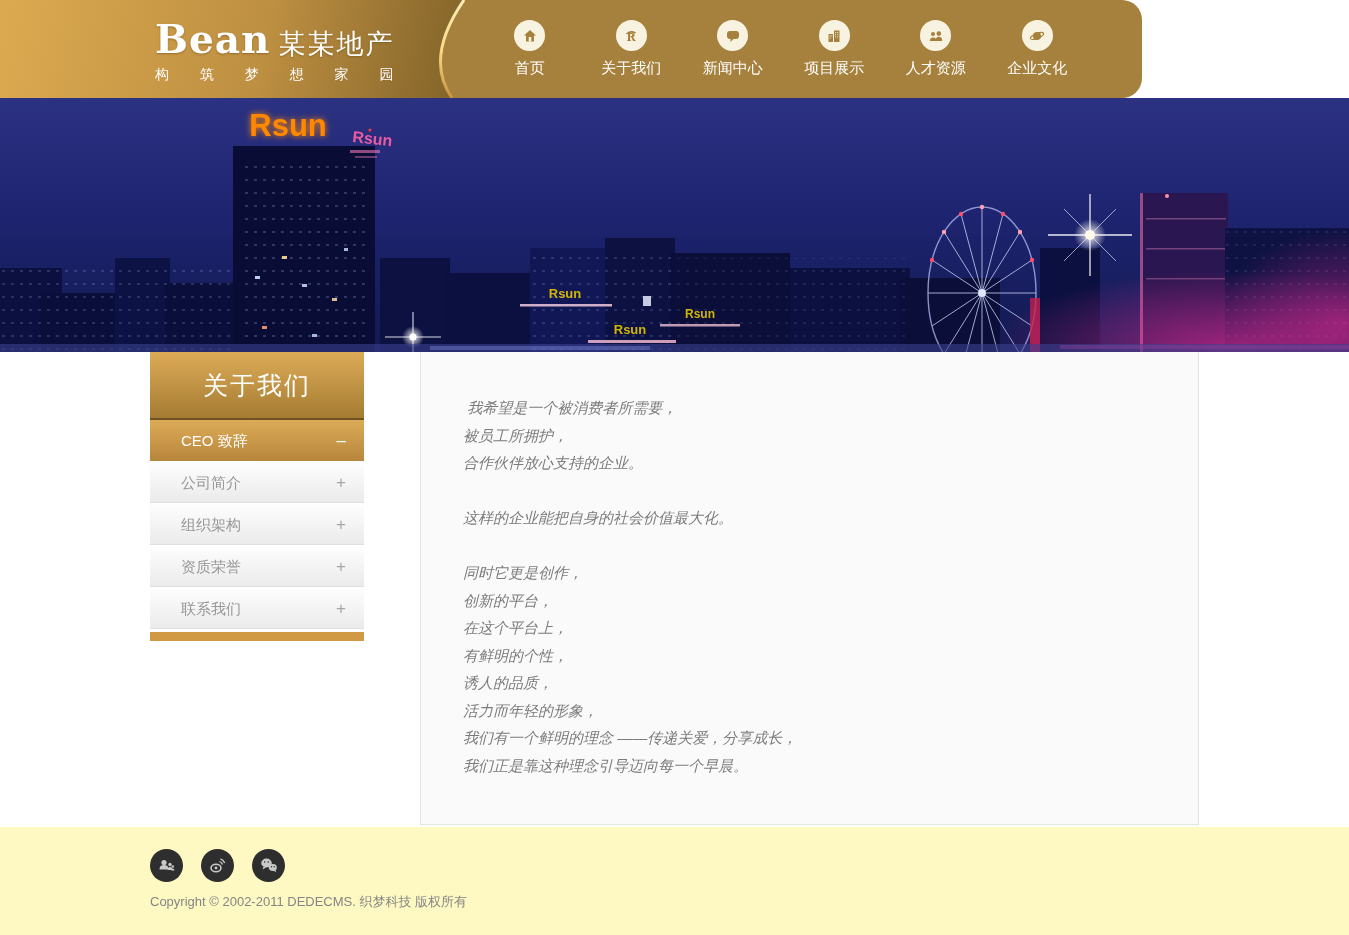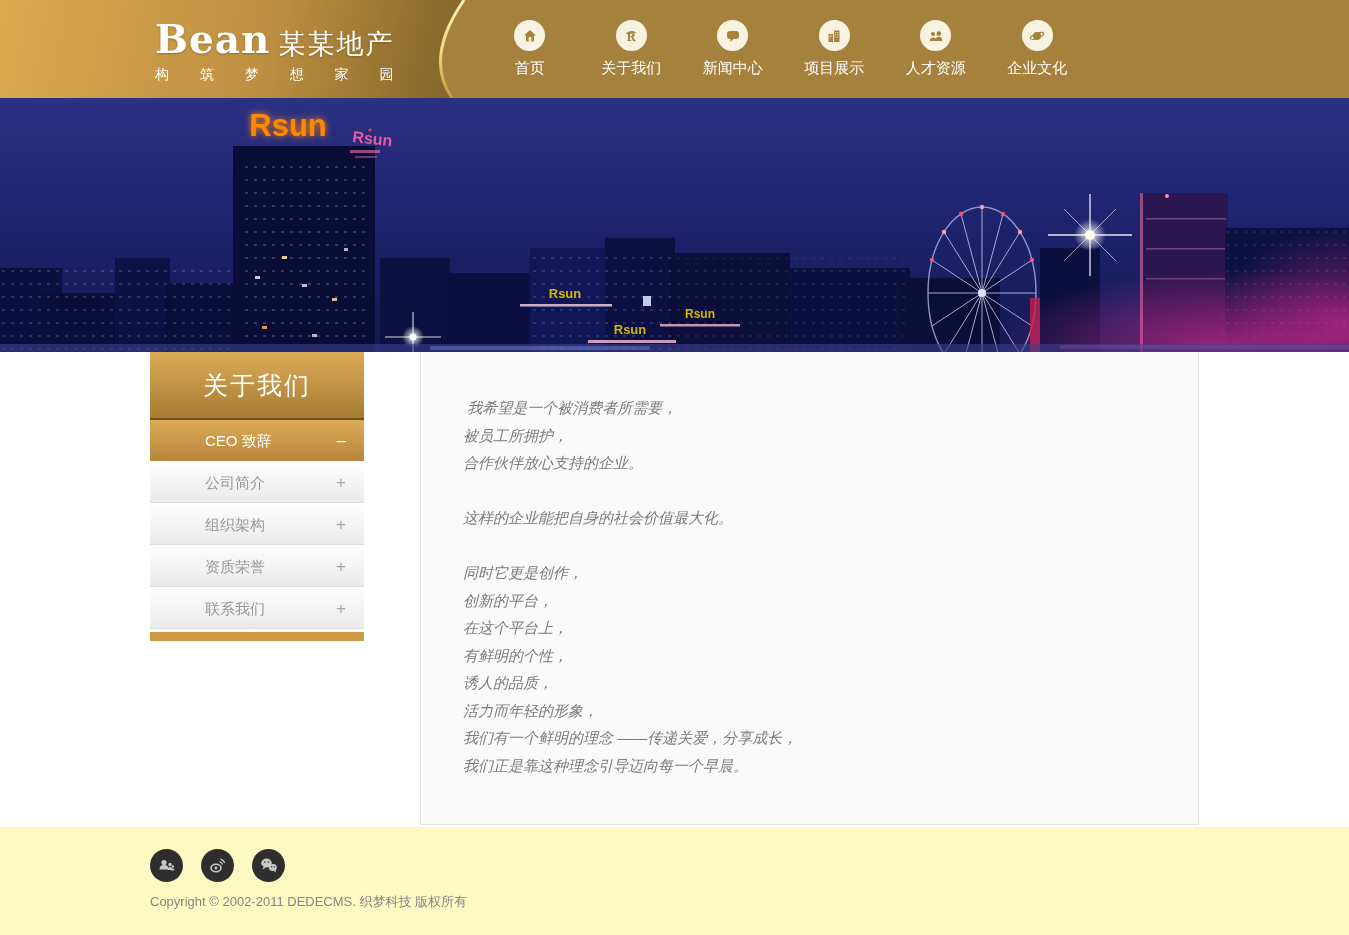--- a/index.html
+++ b/index.html
@@ -1,41 +1,41 @@
 <!DOCTYPE html>
 <html><head>
 <meta charset="utf-8">
 <style>
   * { margin:0; padding:0; box-sizing:border-box; }
   body { background:#ffffff; font-family:"Liberation Sans", sans-serif; }
   #page { position:relative; width:1349px; height:935px; background:#fff; overflow:hidden; }
 
   
-  .header { position:absolute; left:0; top:0; width:1349px; height:98px; background:#a6813d; }
+  .header { position:absolute; left:0; top:0; width:1142px; height:98px; background:#a6813d;border-radius:20px; }
   .logo-curve { position:absolute; left:0; top:0; }
   .logo-block { position:absolute; left:155px; top:16px; width:300px; color:#fff; cursor:pointer; }
   .logo-line1 { display:flex; align-items:baseline; }
   .brand-en { font-family:"DejaVu Serif", serif; font-weight:bold; font-size:39px; letter-spacing:1px; text-shadow:0 1px 2px rgba(90,60,10,.45); }
   .brand-cn { font-size:27px; font-weight:normal; margin-left:8px; letter-spacing:2px; text-shadow:0 1px 2px rgba(90,60,10,.4); }
   .tagline { margin-top:4px; font-size:14px; color:#ffffff; letter-spacing:13.5px; white-space:nowrap; }
 
   .nav { position:absolute; left:479px; top:0; height:98px; display:flex; }
   .nav-item { width:101.5px; height:98px; display:flex; flex-direction:column; align-items:center; justify-content:center; cursor:pointer; }
   .nav-icon-circle { width:31px; height:31px; border-radius:50%; background:#f8f3e1; display:flex; align-items:center; justify-content:center; margin-bottom:8px; }
   .nav-label { font-size:15px; color:#ffffff; white-space:nowrap; }
 
   
   .banner { position:absolute; left:0; top:98px; width:1349px; height:254px; }
 
   
   .sidebar { position:absolute; left:150px; top:352px; width:214px; }
   .sidebar-title { height:68px; line-height:68px; text-align:center; color:#fff;
     font-family:"DejaVu Serif", serif; font-size:25px; letter-spacing:2px;
     background:linear-gradient(#dcab57,#a57c33); border-bottom:2px solid #70511f; }
-  .side-item { position:relative; height:42px; line-height:42px; padding-left:55px; font-size:15px;
+  .side-item { position:relative; height:42px; line-height:42px; padding-left:31px; font-size:15px;
     color:#979797; background:linear-gradient(#fefefe,#eaeaea); border-bottom:1px solid #fff;
     box-shadow:inset 0 -1px 0 #dedede; cursor:pointer; }
   .side-item .toggle { position:absolute; right:18px; top:0; font-size:17px; color:#a6a6a6; }
   .side-item.active { background:linear-gradient(#dcab57,#b8863c); color:#fff; box-shadow:none; }
   .side-item.active .toggle { color:#fff; }
   .sidebar-bar { height:9px; background:#cf9a43; margin-top:2px; }
 
   
   .content { position:absolute; left:420px; top:352px; width:779px; height:473px;
     background:#fafafa; border-left:1px solid #e3e3e3; border-right:1px solid #e3e3e3; border-bottom:1px solid #e3e3e3;font-style:italic; }

